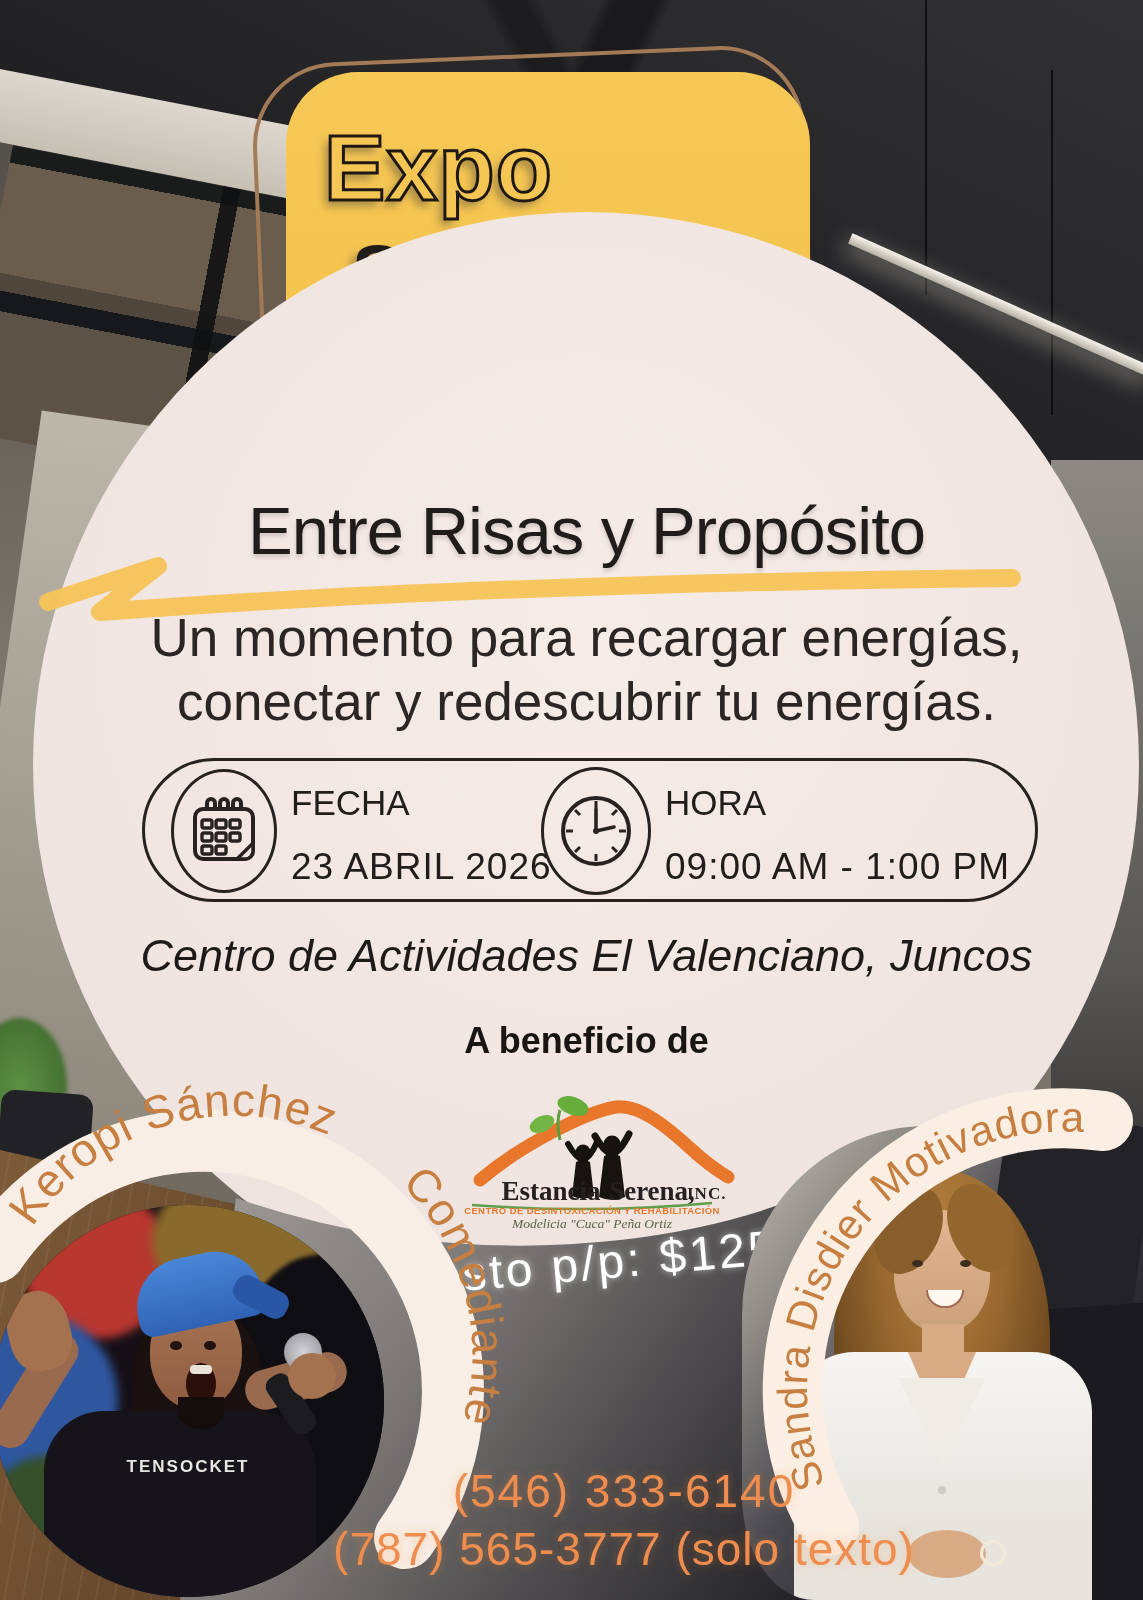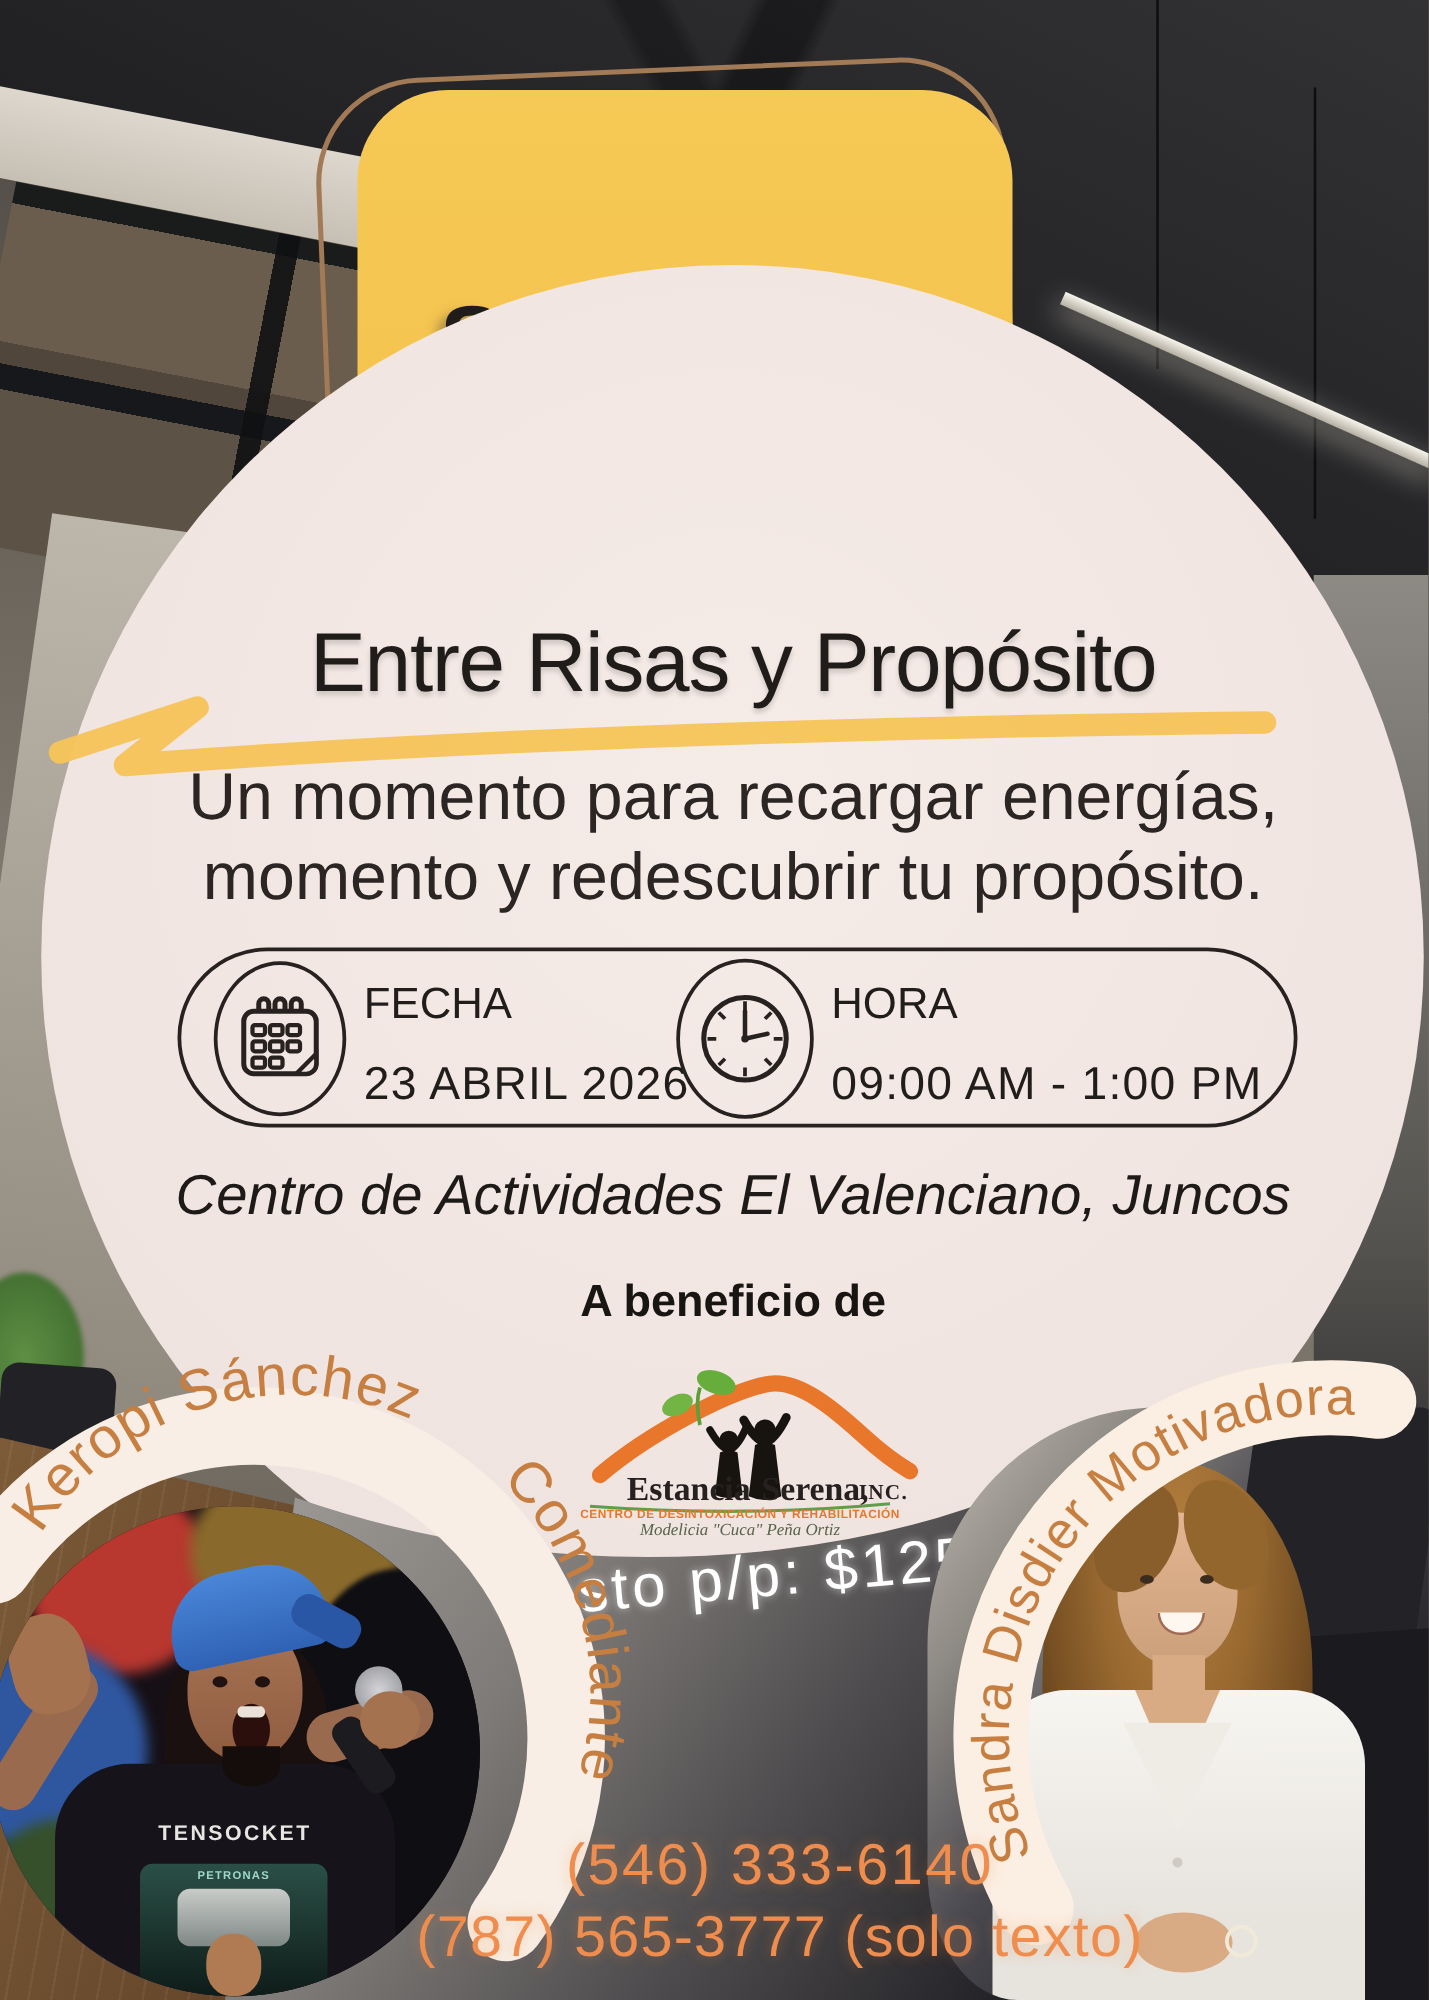--- a/index.html
+++ b/index.html
@@ -110,20 +110,21 @@
   <div class="abs soffit"></div>
   <div class="abs windows"></div>
   <div class="abs wall-left"></div>
   <div class="abs wall-right"></div>
   <div class="abs plant"></div>
   <div class="abs chair-left"></div>
   <div class="abs wood"></div>
 
   <div class="abs frame-brown"></div>
   <div class="abs title-box">
+    <div class="abs t1">Expo</div>
     <div class="abs t2">Secretarias</div>
     <div class="abs t3">2026</div>
   </div>
 
   <div class="abs circle"></div>
 
   <svg class="abs overlay" width="1143" height="1600" viewBox="0 0 1143 1600">
     <defs>
       <linearGradient id="wedgeGrad" x1="0" y1="0" x2="1" y2="0.35">
         <stop offset="0" stop-color="#a5a19d"></stop>
@@ -131,21 +132,21 @@
         <stop offset="0.62" stop-color="#4e4c4e"></stop>
           <stop offset="0.88" stop-color="#242327"></stop>
       </linearGradient>
     </defs>
     <path d="M 236,1198 Q 420,1262 620,1240 Q 810,1218 918,1128 L 1143,1128 L 1143,1600 L 180,1600 Z" fill="url(#wedgeGrad)"></path>
   </svg>
 
   <div class="abs cc heading">Entre Risas y Propósito</div>
   <div class="abs cc subtitle">
     <div>Un momento para recargar energías,</div>
-    <div>momento y redescubrir tu propósito.</div>
+    <div>conectar y redescubrir tu energías.</div>
   </div>
 
   <div class="abs pill">
     <div class="abs icon-ell cal-ell">
       <svg width="70" height="72" viewBox="0 0 70 72">
         <rect x="6" y="14" width="58" height="50" rx="8" fill="none" stroke="#272220" stroke-width="4"></rect>
         <path d="M 18,14 v -6 a 4,4 0 0 1 8,0 v 6" fill="none" stroke="#272220" stroke-width="4"></path>
         <path d="M 31,14 v -6 a 4,4 0 0 1 8,0 v 6" fill="none" stroke="#272220" stroke-width="4"></path>
         <path d="M 44,14 v -6 a 4,4 0 0 1 8,0 v 6" fill="none" stroke="#272220" stroke-width="4"></path>
         <g fill="none" stroke="#272220" stroke-width="3.4">
@@ -208,25 +209,20 @@
     <div class="shape" style="left:194px;top:158px;width:30px;height:42px;background:#2b0f0c;border-radius:50%;"></div>
     <div class="shape" style="left:198px;top:160px;width:22px;height:9px;background:#e9e2d8;border-radius:4px;"></div>
     <div class="shape" style="left:186px;top:192px;width:46px;height:32px;background:#140d0b;border-radius:0 0 50% 50%;"></div>
     <div class="shape" style="left:142px;top:50px;width:128px;height:72px;background:linear-gradient(#4a86d8,#2f62b4);border-radius:50px 50px 14px 14px;transform:rotate(-12deg);"></div>
     <div class="shape" style="left:240px;top:78px;width:58px;height:28px;background:#2a57a5;border-radius:12px;transform:rotate(28deg);"></div>
     <div class="shape" style="left:252px;top:156px;width:104px;height:40px;background:#9a6a4f;border-radius:20px;transform:rotate(-16deg);"></div>
     <div class="shape" style="left:286px;top:166px;width:26px;height:66px;background:#1c1c20;border-radius:10px;transform:rotate(-34deg);"></div>
     <div class="shape" style="left:292px;top:128px;width:38px;height:38px;background:radial-gradient(#d4d4d8,#8f9094);border-radius:50%;"></div>
     <div class="shape" style="left:296px;top:148px;width:48px;height:46px;background:#a5724f;border-radius:50%;"></div>
     <div class="shape" style="left:0;top:252px;width:100%;text-align:center;color:#e8e6e2;font-size:17px;font-weight:bold;letter-spacing:2px;">TENSOCKET</div>
-    <div class="shape" style="left:120px;top:286px;width:150px;height:106px;background:linear-gradient(#2a4f46,#0f1c19);border-radius:10px;">
-      <div class="shape" style="left:0;top:4px;width:100%;text-align:center;color:#9fd8c8;font-size:9px;letter-spacing:1px;font-weight:bold;">PETRONAS</div>
-      <div class="shape" style="left:30px;top:20px;width:90px;height:46px;background:linear-gradient(#c9ccc9,#7f8886);border-radius:10px;"></div>
-      <div class="shape" style="left:53px;top:56px;width:44px;height:50px;background:#b07b52;border-radius:45%;"></div>
-    </div>
   </div>
 
   <div class="abs photo-right">
     <div class="shape" style="right:6px;top:-10px;width:150px;height:310px;background:#232227;border-radius:24px;transform:rotate(8deg);"></div>
     <div class="shape" style="right:-44px;top:180px;width:170px;height:350px;background:#1b1a1e;border-radius:30px;transform:rotate(-4deg);"></div>
     <div class="shape" style="left:92px;top:44px;width:216px;height:336px;background:radial-gradient(ellipse at 50% 22%,#b5803f 0%,#96672f 42%,#6f4a20 75%,#573a1a 100%);border-radius:50% 50% 42% 42%;"></div>
     <div class="shape" style="left:152px;top:84px;width:96px;height:122px;background:linear-gradient(#e4b590,#caa07b);border-radius:50% 50% 46% 46%;"></div>
     <div class="shape" style="left:136px;top:58px;width:62px;height:92px;background:#8a5e2a;border-radius:50%;transform:rotate(24deg);"></div>
     <div class="shape" style="left:208px;top:56px;width:62px;height:92px;background:#93662d;border-radius:50%;transform:rotate(-24deg);"></div>
     <div class="shape" style="left:170px;top:134px;width:11px;height:7px;background:#3a2c1f;border-radius:50%;"></div>

